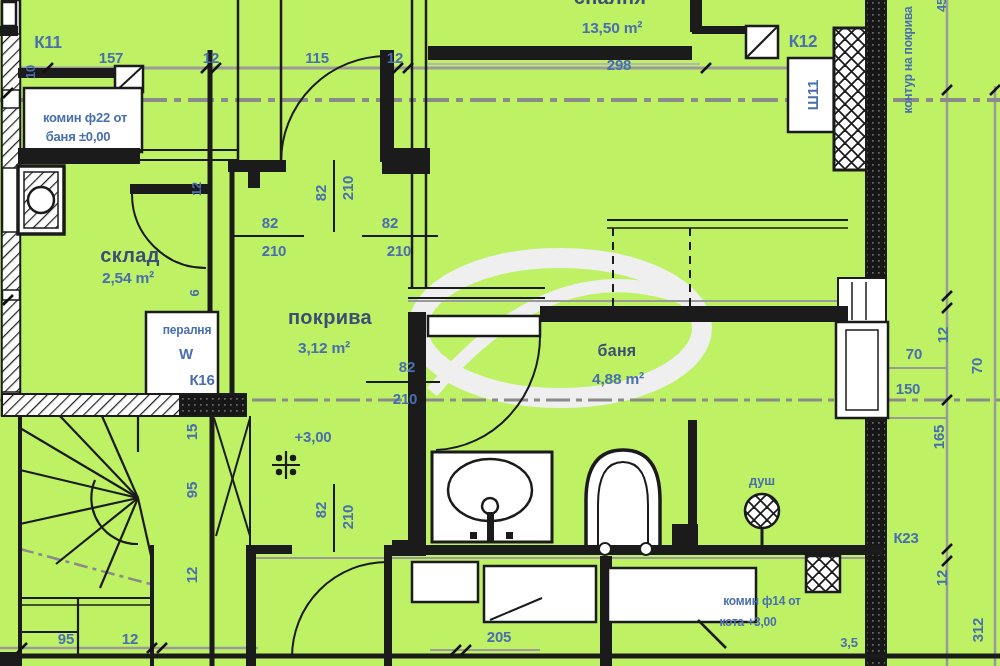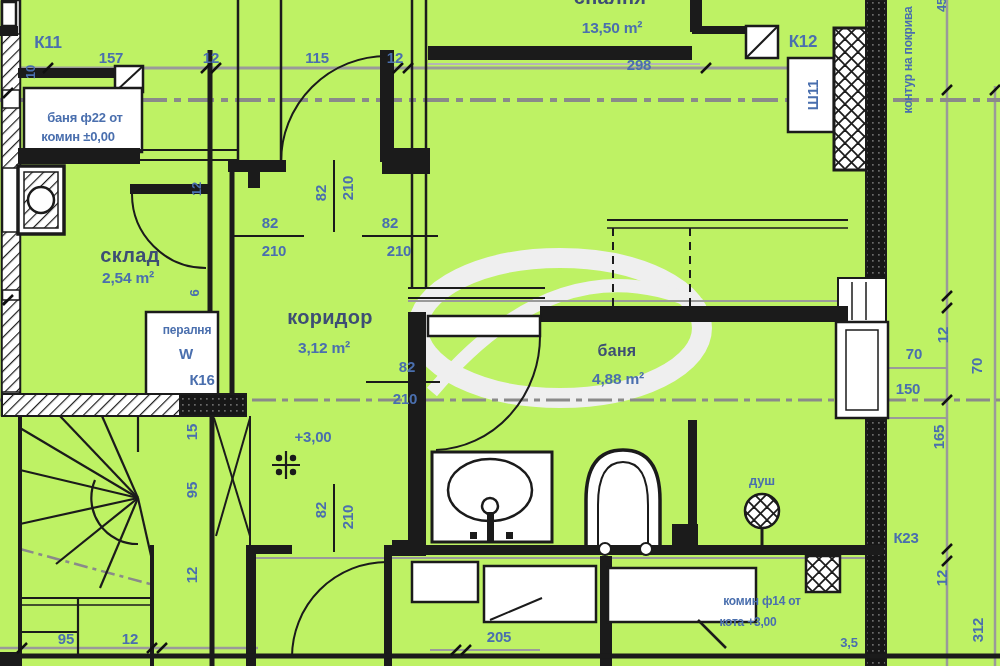--- a/index.html
+++ b/index.html
@@ -252,39 +252,39 @@
 </svg>
 
 <div class="lbl s17" style="left:48px;top:42px;">К11</div>
 <div class="lbl" style="left:111px;top:57px;">157</div>
 <div class="lbl" style="left:211px;top:57px;">12</div>
 <div class="lbl" style="left:317px;top:57px;">115</div>
 <div class="lbl" style="left:395px;top:57px;">12</div>
 
 <div class="lbl room" style="left:610px;top:-3px;">спалня</div>
 <div class="lbl area" style="left:612px;top:28px;">13,50 m²</div>
-<div class="lbl" style="left:619px;top:64px;margin-left:20px;">298</div>
+<div class="lbl" style="left:619px;top:64px;">298</div>
 <div class="lbl s17" style="left:803px;top:41px;">К12</div>
 <div class="lbl r" style="left:812px;top:95px;">Ш11</div>
 <div class="lbl r s12" style="left:908px;top:60px;">контур на покрива</div>
 <div class="lbl r s13" style="left:941px;top:5px;">45</div>
 
-<div class="lbl s13" style="left:85px;top:117px;">баня ф22 от</div>
-<div class="lbl s13" style="left:78px;top:136px;">комин ±0,00</div>
+<div class="lbl s13" style="left:85px;top:117px;">комин ф22 от</div>
+<div class="lbl s13" style="left:78px;top:136px;">баня ±0,00</div>
 <div class="lbl r s13" style="left:30px;top:72px;">10</div>
 
 <div class="lbl room" style="left:130px;top:255px;">склад</div>
 <div class="lbl area" style="left:128px;top:278px;">2,54 m²</div>
 <div class="lbl r s13" style="left:196px;top:189px;">12</div>
 <div class="lbl r s13" style="left:194px;top:293px;">6</div>
 <div class="lbl s12" style="left:187px;top:330px;">пералня</div>
 <div class="lbl" style="left:186px;top:353px;">W</div>
 <div class="lbl" style="left:202px;top:379px;">К16</div>
 
-<div class="lbl room" style="left:330px;top:317px;">коридор</div>
+<div class="lbl room" style="left:330px;top:317px;">покрива</div>
 <div class="lbl area" style="left:324px;top:348px;">3,12 m²</div>
 
 <div class="lbl" style="left:270px;top:222px;">82</div>
 <div class="lbl" style="left:274px;top:250px;">210</div>
 <div class="lbl" style="left:390px;top:222px;">82</div>
 <div class="lbl" style="left:399px;top:250px;">210</div>
 <div class="lbl r" style="left:320px;top:193px;">82</div>
 <div class="lbl r" style="left:347px;top:188px;">210</div>
 <div class="lbl" style="left:407px;top:366px;">82</div>
 <div class="lbl" style="left:405px;top:398px;">210</div>

